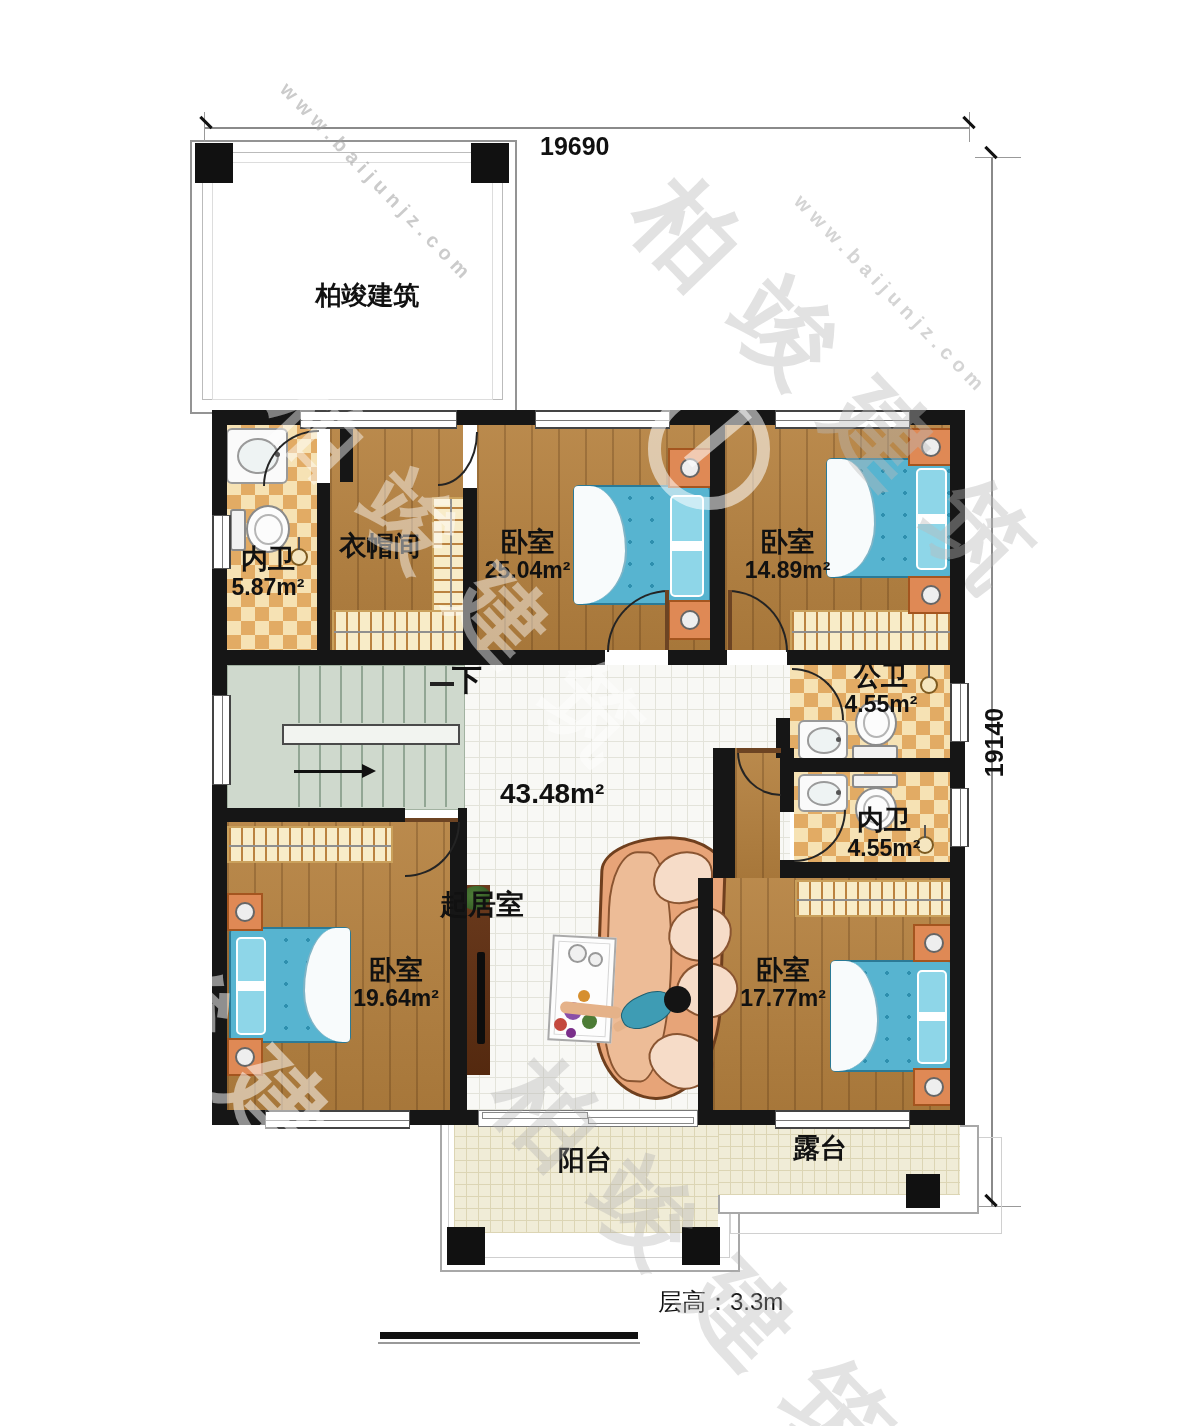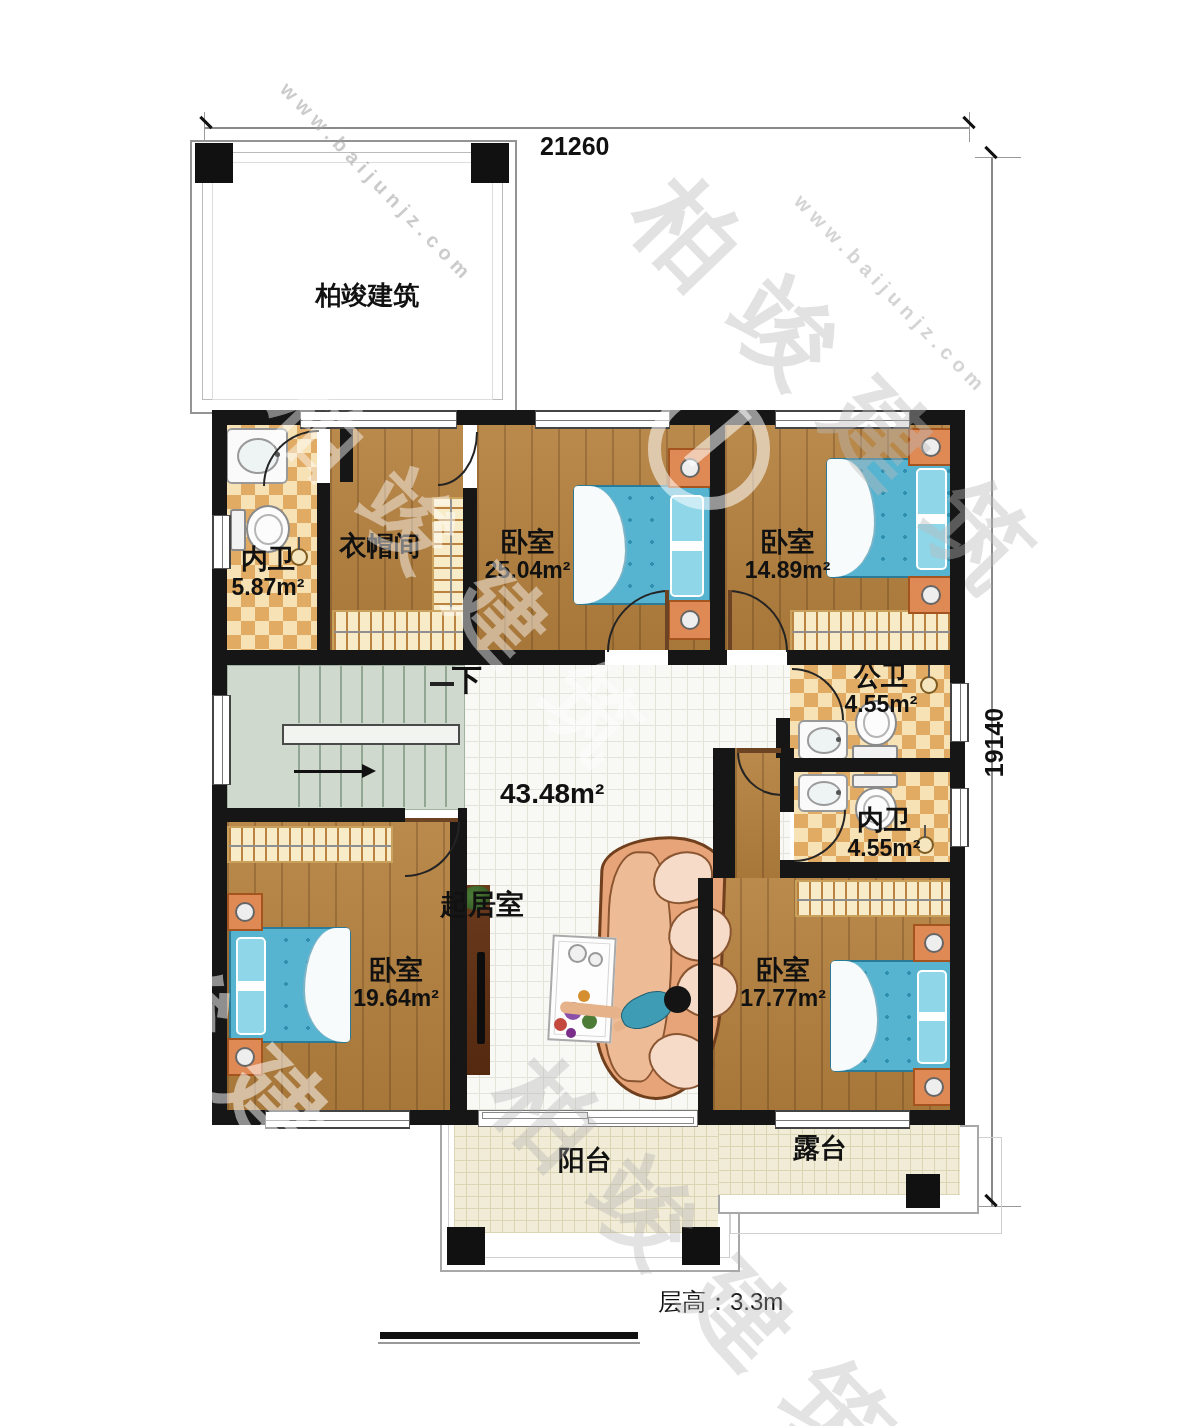--- a/index.html
+++ b/index.html
@@ -269,21 +269,21 @@
   <div class="abs" id="roofIn1"></div>
   <div class="abs" id="roofIn2"></div>
   <div class="abs col" id="rcol1"></div>
   <div class="abs col" id="rcol2"></div>
 
   <div class="abs dline" id="dimTop"></div>
   <div class="abs" id="dtg1"></div>
   <div class="abs" id="dtg2"></div>
   <div class="abs tick" id="dtk1"></div>
   <div class="abs tick" id="dtk2"></div>
-  <div class="abs" id="dimTopLabel">21260</div>
+  <div class="abs" id="dimTopLabel">19690</div>
   <div class="abs dline" id="dimR"></div>
   <div class="abs" id="drg1"></div>
   <div class="abs" id="drg2"></div>
   <div class="abs tick" id="drtk1"></div>
   <div class="abs tick" id="drtk2"></div>
   <div class="abs" id="dimRLabel">19140</div>
 
   <div class="abs tile" id="fliv"></div>
   <div class="abs" id="fst"></div>
   <div class="abs checker" id="fnw1"></div>

